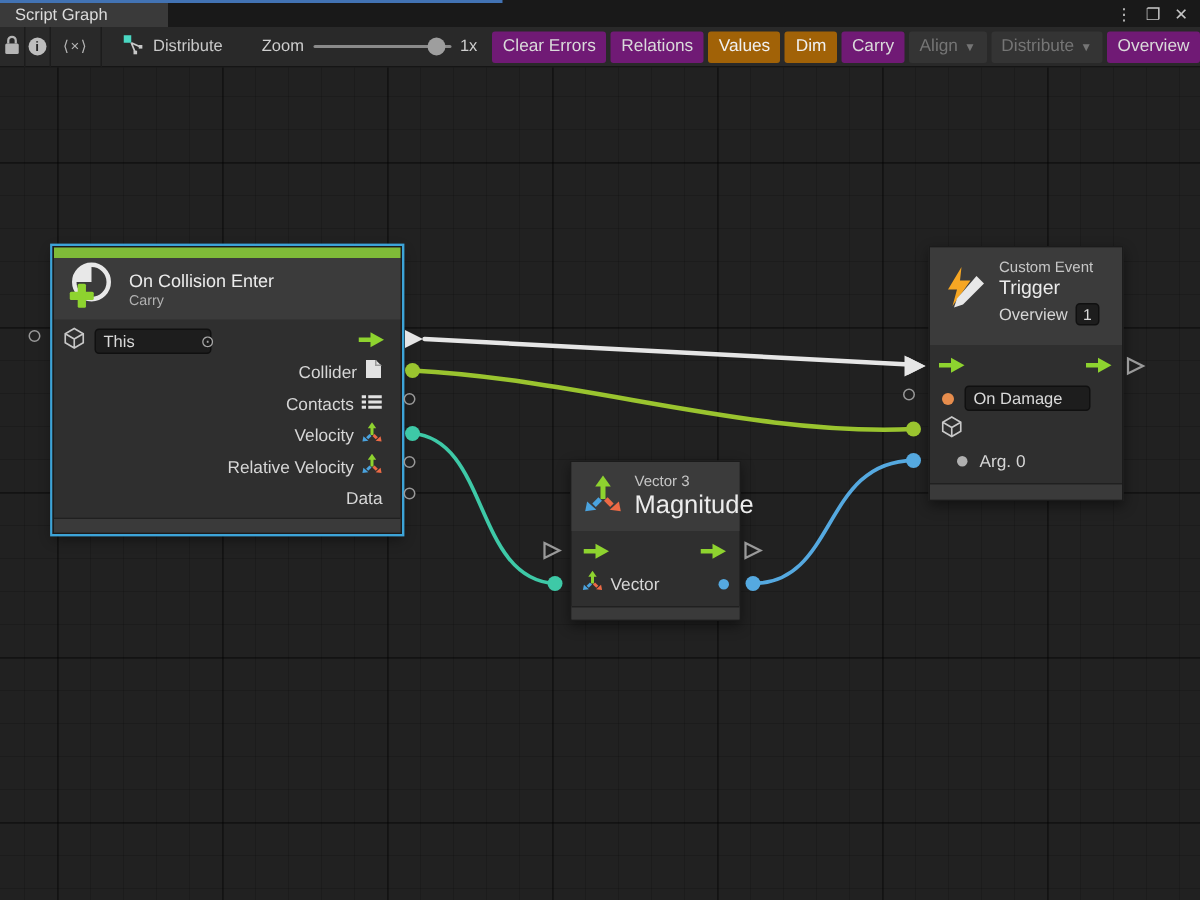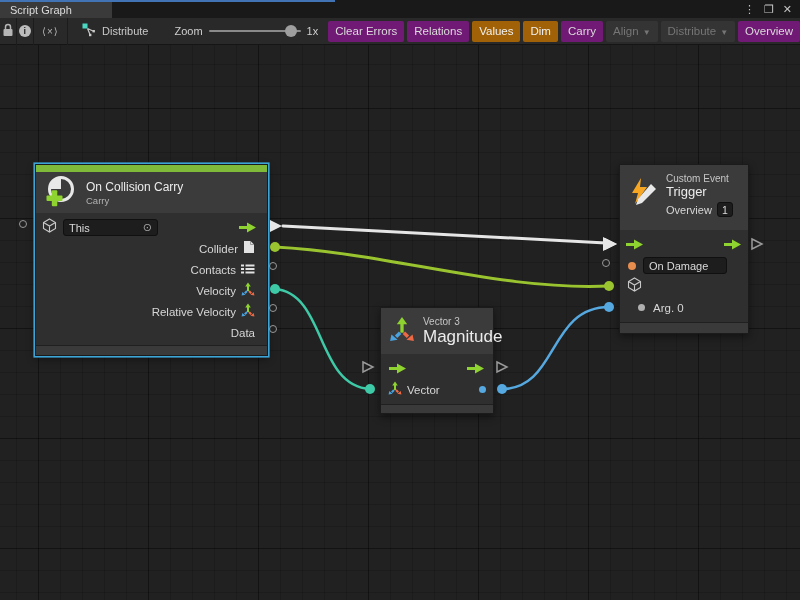--- a/index.html
+++ b/index.html
@@ -157,32 +157,32 @@
       <div class="n-header" style="height:41px;">
         <span>
           <svg width="34" height="34" viewBox="0 0 34 34">
             <circle cx="17" cy="15" r="11.5" fill="none" stroke="#e8e8e8" stroke-width="3"></circle>
             <path d="M17 15 L17 3.5 A11.5 11.5 0 0 0 5.5 15 Z" fill="#e8e8e8"></path>
             <rect x="2.5" y="21.5" width="16" height="5.5" rx="1" fill="#8ed32f"></rect>
             <rect x="7.8" y="16.2" width="5.5" height="16" rx="1" fill="#8ed32f"></rect>
           </svg>
         </span>
         <div>
-          <div class="h-title">On Collision Carry</div>
+          <div class="h-title">On Collision Enter</div>
           <div class="h-sub">Carry</div>
         </div>
       </div>
       <div style="padding:4px 0 2px 0;">
         <div class="row" style="padding:0 10px 0 6px;">
           <span>
             <svg width="15" height="15" viewBox="0 0 15 15">
                 <path d="M7.5 1 L13.5 4.5 V10.5 L7.5 14 L1.5 10.5 V4.5 Z M1.5 4.5 L7.5 8 L13.5 4.5 M7.5 8 V14" fill="none" stroke="#c8c8c8" stroke-width="1.1"></path>
               </svg>
           </span>
-          <div class="field" style="width:95px; margin-left:6px;gap:44px;">
+          <div class="field" style="width:78px; margin-left:6px;gap:44px;">
             <span>This</span>
             <span class="target-glyph">⊙</span>
           </div>
           <div class="spacer"></div>
           <span>
             <svg width="18" height="11" viewBox="0 0 18 11">
                 <path d="M0 5.5 H9" stroke="#8ed32f" stroke-width="3"></path>
                 <path d="M8 0.5 L17 5.5 L8 10.5 Z" fill="#8ed32f"></path>
               </svg>
           </span>

